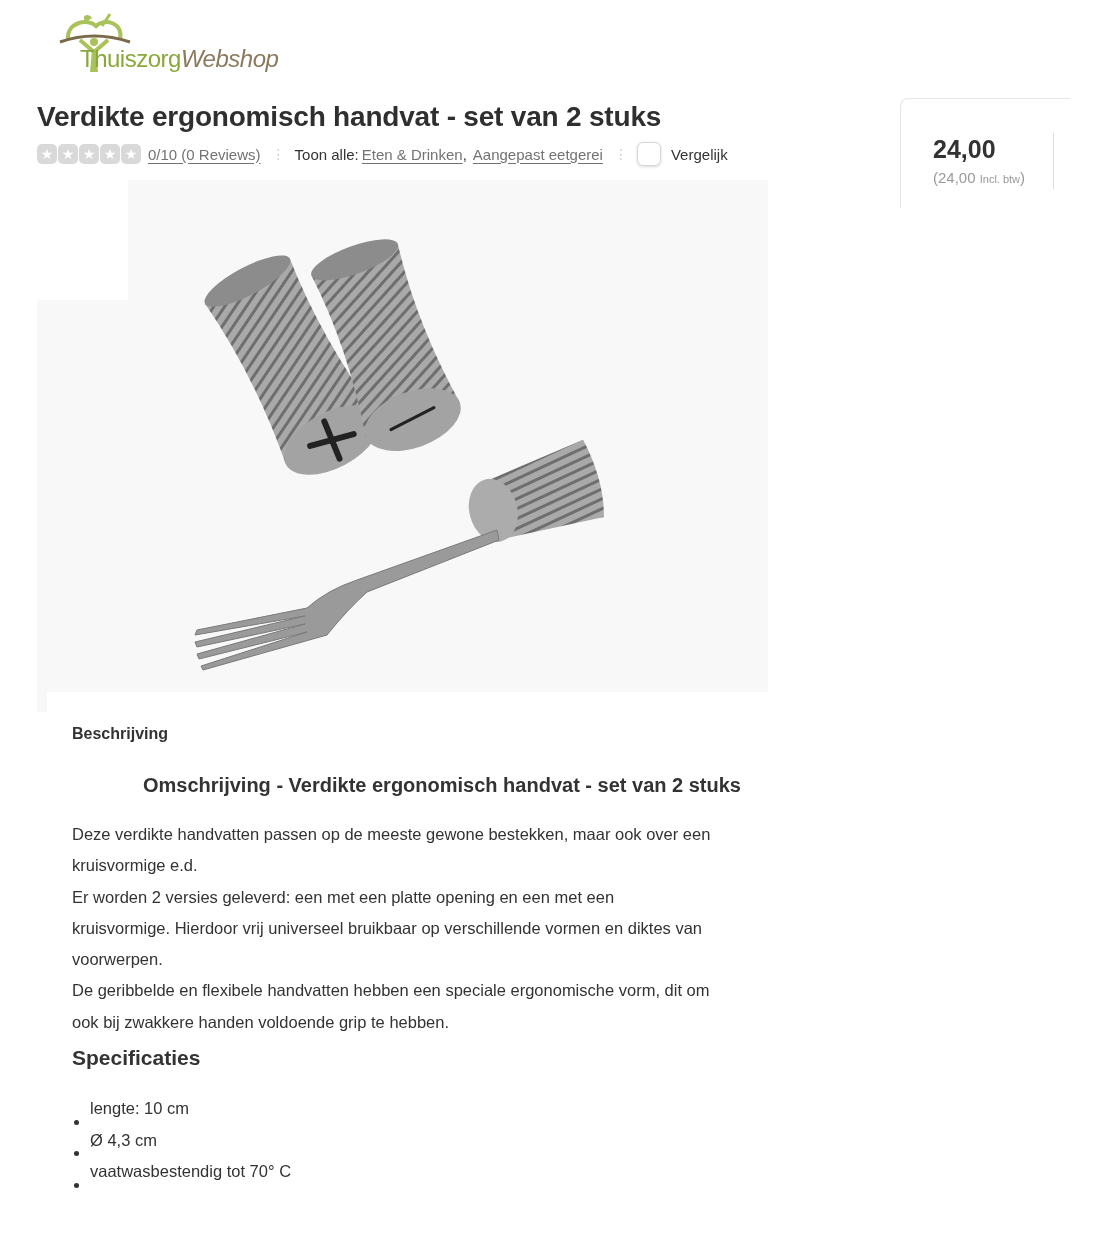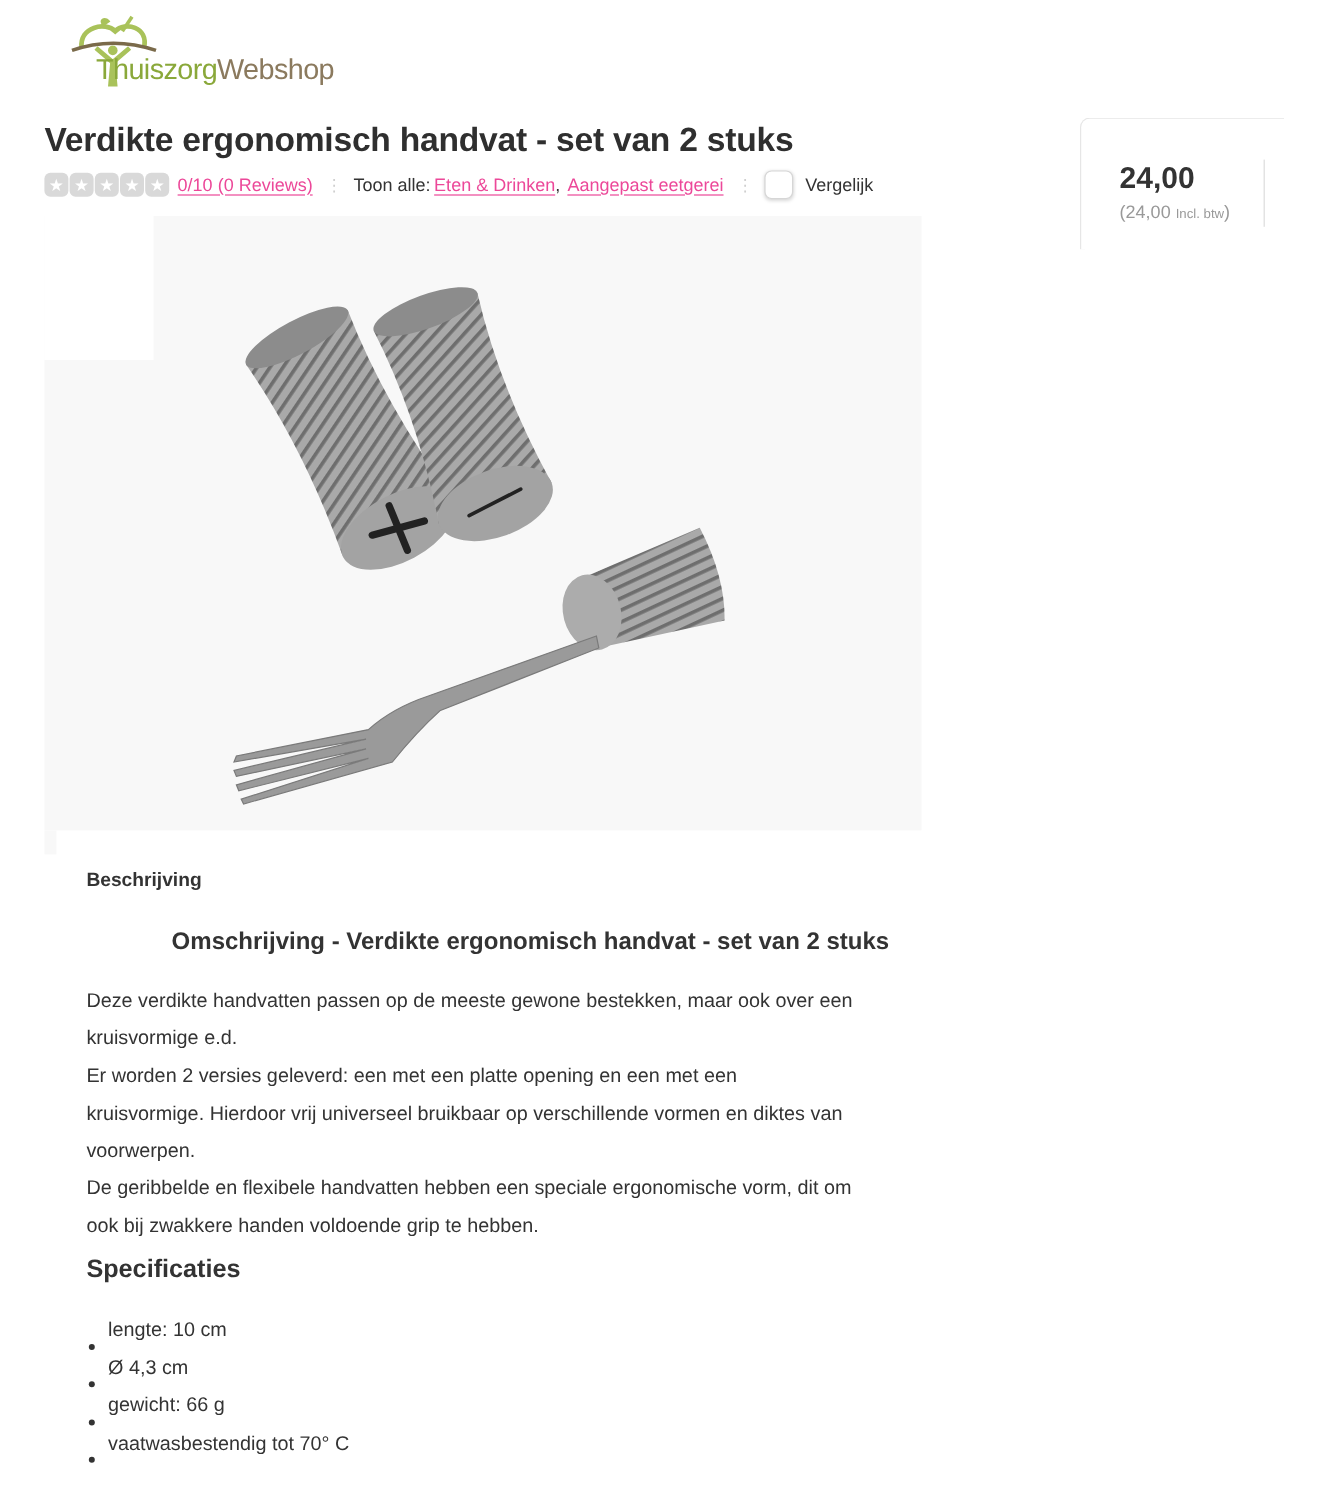--- a/index.html
+++ b/index.html
@@ -2,28 +2,28 @@
 <html><head>
 <meta charset="utf-8">
 <style>
   * { box-sizing: border-box; margin: 0; padding: 0; }
   html, body { width: 1111px; height: 1243px; background: #ffffff; overflow: hidden; }
   body { font-family: "Liberation Sans", "DejaVu Sans", sans-serif; color: #333333; position: relative; }
 
   .logo { position: absolute; left: 58px; top: 12px; width: 250px; height: 70px; display: block; }
   .logo-text { position: absolute; left: 80px; top: 45px; font-size: 24px; letter-spacing: -0.5px; white-space: nowrap; }
   .logo-text .a { color: #8aa83a; }
-  .logo-text .b { color: #8b7a5e; }
+  .logo-text .b { color: #8b7a5e; font-style: italic; }
 
   .title { position: absolute; left: 37px; top: 101px; font-size: 28px; font-weight: bold; color: #2f2f2f; letter-spacing: -0.2px; white-space: nowrap; }
 
   .meta { position: absolute; left: 37px; top: 141px; height: 26px; display: flex; align-items: center; font-size: 15px; color: #333; white-space: nowrap; }
   .stars { display: flex; gap: 1px; margin-right: 7px; }
   .star { width: 20px; height: 20px; border-radius: 5px; background: #d9d9d9; display: flex; align-items: center; justify-content: center; color: #ffffff; font-size: 14px; line-height: 1; }
-  .link { color: #ec4899; text-decoration: underline; text-underline-offset: 3px; cursor: pointer; text-align: center; }
+  .link { color: #737373; text-decoration: underline; text-underline-offset: 3px; cursor: pointer; text-align: center; }
   .sep { color: #cfcfcf; margin: 0 10px 0 11px; font-size: 14px; letter-spacing: -1px; }
   .toon { margin-right: 3px; }
   .comma { margin-right: 6px; }
   .checkbox { width: 24px; height: 24px; border: 1px solid #d6d6d6; border-radius: 6px; background: #fff; box-shadow: 0 1px 3px rgba(0,0,0,0.15); margin-right: 10px; }
 
   .price-card { position: absolute; left: 900px; top: 98px; width: 170px; height: 110px; border-top: 1px solid #e6e6e6; border-left: 1px solid #e6e6e6; border-top-left-radius: 8px; background: #fff; }
   .price-divider { position: absolute; left: 152px; top: 34px; width: 1px; height: 56px; background: #dddddd; }
   .price-main { position: absolute; left: 32px; top: 36px; font-size: 25px; font-weight: bold; color: #333; }
   .price-sub { position: absolute; left: 32px; top: 70px; font-size: 15px; color: #999; white-space: nowrap; }
   .price-sub .small { font-size: 11px; }
@@ -149,20 +149,16 @@
     <li>
         <span class="bullet"></span>
         <span>lengte: 10 cm</span>
       </li>
     <li>
         <span class="bullet"></span>
         <span>Ø 4,3 cm</span>
       </li>
     <li>
         <span class="bullet"></span>
-        <span>gewicht: 66 g</span>
-      </li>
-    <li>
-        <span class="bullet"></span>
         <span>vaatwasbestendig tot 70° C</span>
       </li>
   </ul>
 </section>
 
 </body></html>

